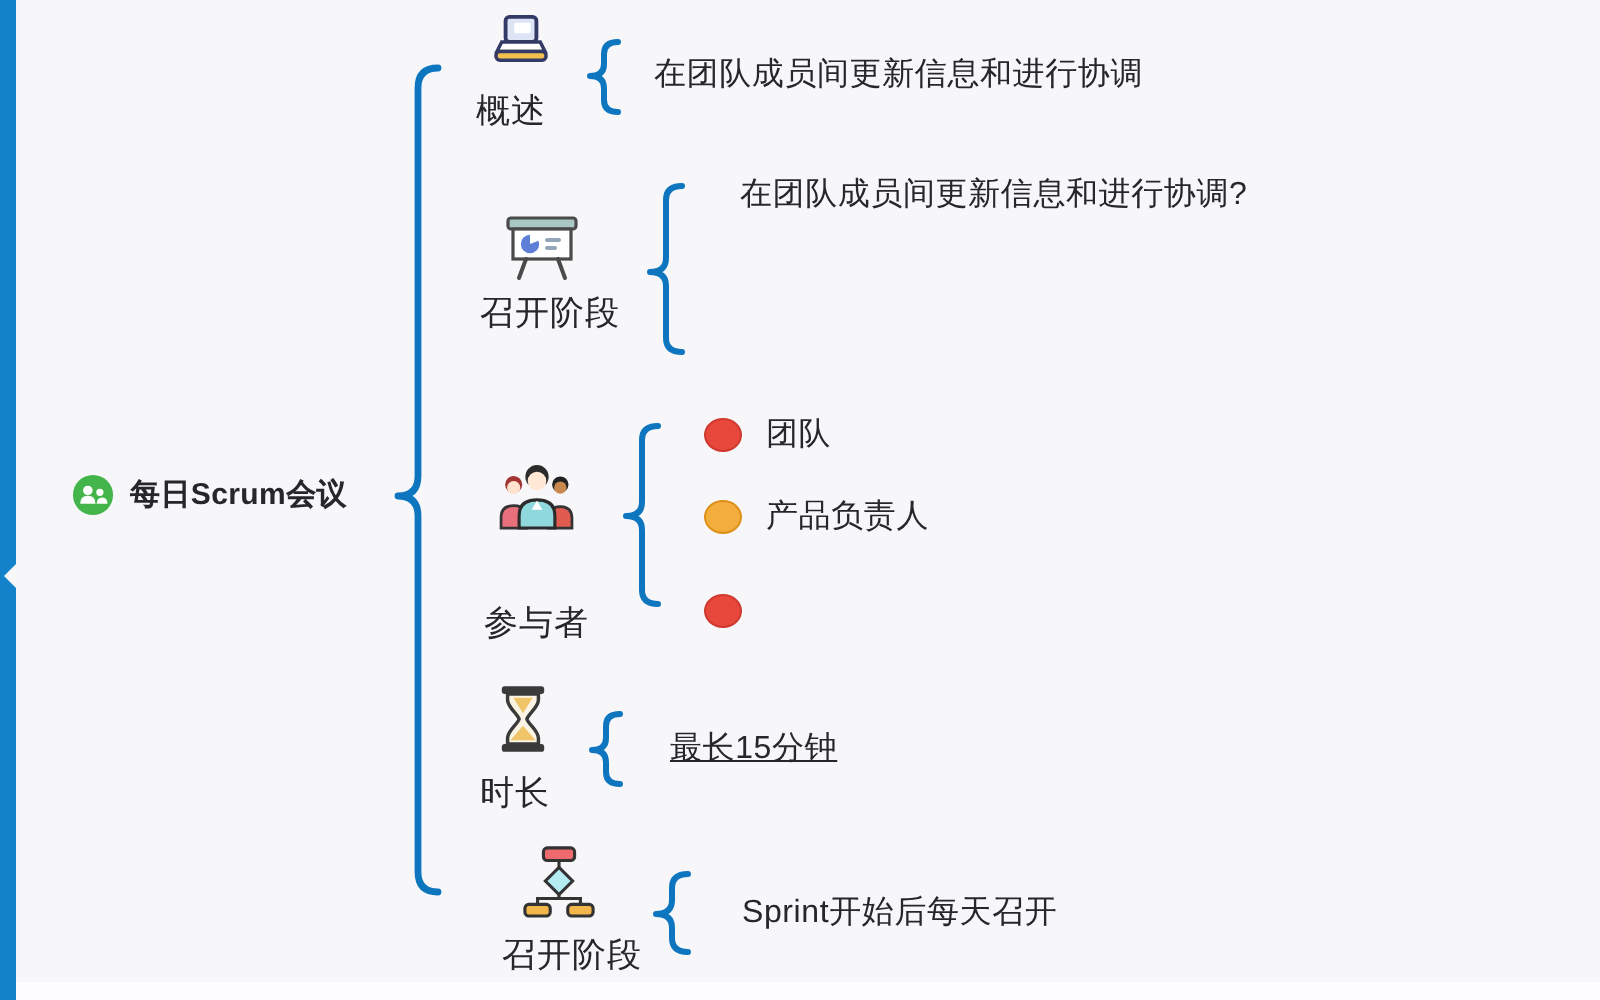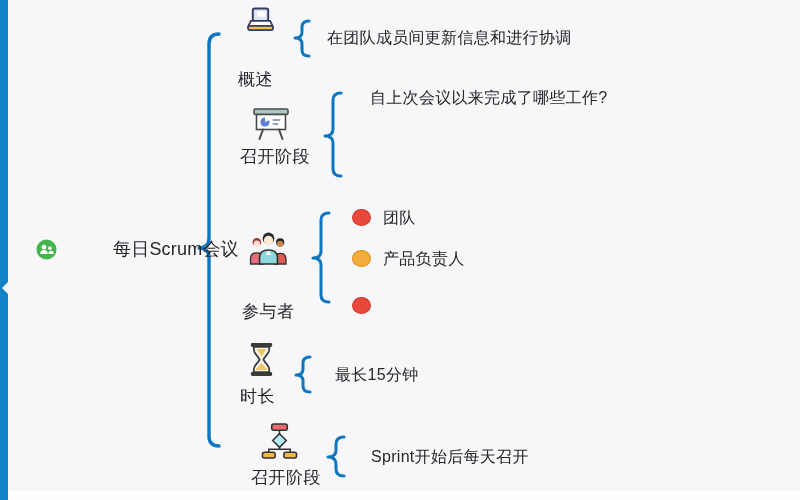--- a/index.html
+++ b/index.html
@@ -12,21 +12,21 @@
   .stripe-notch {
     position:absolute; left:2px; top:282px; width:0; height:0;
     border-top:6px solid transparent; border-bottom:6px solid transparent;
     border-right:6px solid #f7f7fa;
   }
   .bottom-strip { position:absolute; left:8px; bottom:0; height:9px; right:0; background:#fdfdff; }
   svg.braces { position:absolute; left:0; top:0; width:800px; height:500px; pointer-events:none; }
   svg.braces path { fill:none; stroke-width:3; stroke-linecap:round; stroke-linejoin:round; }
   svg.braces path.big { stroke-width:3.4; }
   .root-node { position:absolute; left:36px; top:237px; display:flex; align-items:center; gap:8px; }
-  .root-label { font-size:18px; font-weight:400; white-space:nowrap; letter-spacing:0.2px;margin-left:48px; }
+  .root-label { font-size:15px; font-weight:700; white-space:nowrap; letter-spacing:0.2px; }
   .branch-label { position:absolute; font-size:17px; font-weight:500; white-space:nowrap; letter-spacing:0.5px; }
   .child-text { position:absolute; font-size:16px; line-height:19px; white-space:nowrap; letter-spacing:0.3px; }
   .child-text.wrap { white-space:normal; width:356px; }
   .dot { position:absolute; width:19px; height:17px; border-radius:50%; border:1px solid transparent; box-sizing:border-box; }
   .icon { position:absolute; }
 </style>
 </head>
 <body>
 
 <div class="canvas" style="background: rgb(247, 247, 250); color: rgb(39, 39, 42);">
@@ -55,34 +55,34 @@
     </svg>
     <span class="root-label">每日Scrum会议</span>
   </div>
 
   <svg class="icon" style="left:245px;top:7px;" width="31" height="26" viewBox="0 0 32 27">
     <rect x="8" y="1.5" width="16" height="13" rx="2" fill="#dde4f6" stroke="#343a66" stroke-width="2"></rect>
     <rect x="12.5" y="4.5" width="8.5" height="5.5" rx="1" fill="#ffffff"></rect>
     <path d="M6 14.5 h20 l2.5 5 h-25 z" fill="#ffffff" stroke="#343a66" stroke-width="1.8"></path>
     <rect x="3" y="19.5" width="26" height="4.5" rx="2" fill="#f2c04e" stroke="#343a66" stroke-width="1.8"></rect>
   </svg>
-  <div class="branch-label" style="left:238px;top:44px;margin-top:24px;">概述</div>
+  <div class="branch-label" style="left:238px;top:44px;">概述</div>
   <div class="child-text" style="left:327px;top:28px;">在团队成员间更新信息和进行协调</div>
 
   <svg class="icon" style="left:251px;top:107px;" width="40" height="34" viewBox="0 0 40 34">
     <rect x="3" y="2" width="34" height="5.5" rx="1.5" fill="#a9c7c3" stroke="#4a4a4a" stroke-width="1.6"></rect>
     <rect x="5.5" y="7.5" width="29" height="15" fill="#ffffff" stroke="#4a4a4a" stroke-width="1.6"></rect>
     <circle cx="14" cy="15" r="4.6" fill="#5d7fd6"></circle>
     <path d="M14 15 L18.6 13.2 A4.9 4.9 0 0 0 14 10.1 Z" fill="#ffffff"></path>
     <rect x="21.5" y="12" width="8" height="2" rx="1" fill="#93a5b8"></rect>
     <rect x="21.5" y="16" width="6" height="2" rx="1" fill="#93a5b8"></rect>
     <path d="M12 22.5 L8.5 32 M28 22.5 L31.5 32" stroke="#4a4a4a" stroke-width="2" stroke-linecap="round"></path>
   </svg>
   <div class="branch-label" style="left:240px;top:145px;">召开阶段</div>
-  <div class="child-text" style="left:370px;top:88px;">自上次会议以来完成了哪些工作?</div>
+  <div class="child-text" style="left:370px;top:88px;">在团队成员间更新信息和进行协调?</div>
 
   <svg class="icon" style="left:247px;top:231px;" width="43" height="34" viewBox="0 0 44 35">
     <circle cx="10" cy="11.6" r="4.4" fill="#a23434"></circle>
     <circle cx="10" cy="13.2" r="3.4" fill="#ffe3cf"></circle>
     <path d="M3.5 34 v-5.5 q0-6 6.5-6 q6.5 0 6.5 6 v5.5 z" fill="#e8707c" stroke="#333333" stroke-width="1.4"></path>
     <circle cx="34" cy="11.6" r="4.2" fill="#222222"></circle>
     <circle cx="34" cy="13.2" r="3.2" fill="#c98850"></circle>
     <path d="M28 34 v-5 q0-6 6-6 q6 0 6 6 v5 z" fill="#e05c50" stroke="#333333" stroke-width="1.4"></path>
     <circle cx="22" cy="7.6" r="6" fill="#2b2b2b"></circle>
     <circle cx="22" cy="9.8" r="4.8" fill="#ffe9d6"></circle>
@@ -98,21 +98,21 @@
   <span class="dot" style="left: 352px; top: 297px; background: rgb(232, 72, 59); border-color: rgb(207, 56, 45);"></span>
 
   <svg class="icon" style="left:248px;top:342px;" width="27" height="35" viewBox="0 0 28 36">
     <path d="M6 5 L22 5 L22 8 C22 12 17 15 16 18 C17 21 22 24 22 28 L22 31 L6 31 L6 28 C6 24 11 21 12 18 C11 15 6 12 6 8 Z" fill="#fbf4e4" stroke="#3a3a3a" stroke-width="1.8" stroke-linejoin="round"></path>
     <path d="M9 7 h10 l-5 8 z" fill="#f0c468"></path>
     <path d="M14 21.5 l6.5 7.5 h-13 z" fill="#f0c468"></path>
     <rect x="3" y="1" width="22" height="4" rx="1.5" fill="#3a3a3a"></rect>
     <rect x="3" y="31" width="22" height="4" rx="1.5" fill="#3a3a3a"></rect>
   </svg>
   <div class="branch-label" style="left:240px;top:385px;">时长</div>
-  <div class="child-text" style="left:335px;top:365px;">最长15分钟</div>
+  <div class="child-text" style="left:335px;top:365px;text-decoration:underline;">最长15分钟</div>
 
   <svg class="icon" style="left:261px;top:422px;" width="37" height="37" viewBox="0 0 38 38">
     <path d="M19 8 v5 M19 25 v3 M8 32 v-4 h22 v4" stroke="#333333" stroke-width="1.6" fill="none"></path>
     <rect x="11" y="2" width="16" height="6.5" rx="2" fill="#ee6a6e" stroke="#333333" stroke-width="1.6"></rect>
     <path d="M19 12 L26 19 L19 26 L12 19 Z" fill="#b5ecf4" stroke="#333333" stroke-width="1.6"></path>
     <rect x="1.5" y="31" width="13" height="6" rx="2" fill="#f2b64b" stroke="#333333" stroke-width="1.6"></rect>
     <rect x="23.5" y="31" width="13" height="6" rx="2" fill="#f2b64b" stroke="#333333" stroke-width="1.6"></rect>
   </svg>
   <div class="branch-label" style="left:251px;top:466px;">召开阶段</div>
   <div class="child-text" style="left:371px;top:447px;">Sprint开始后每天召开</div>

